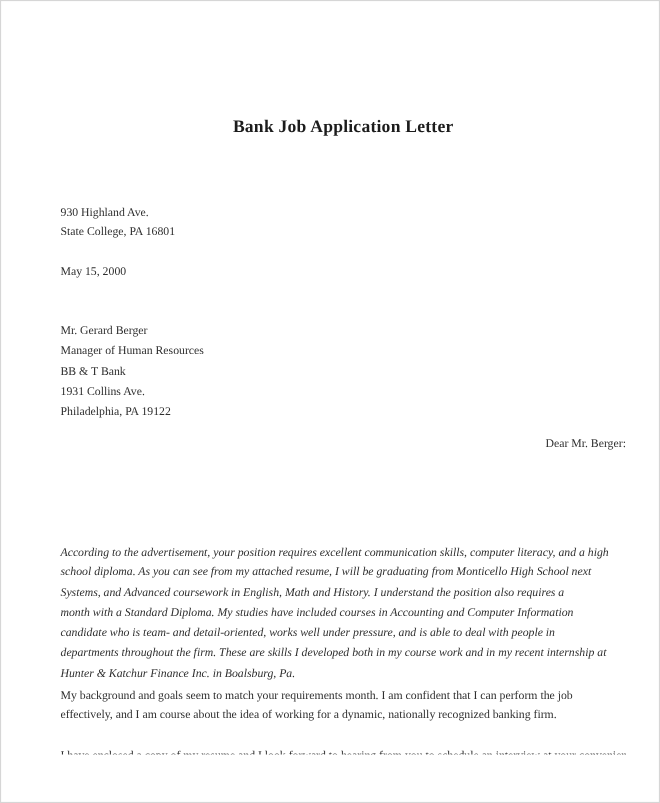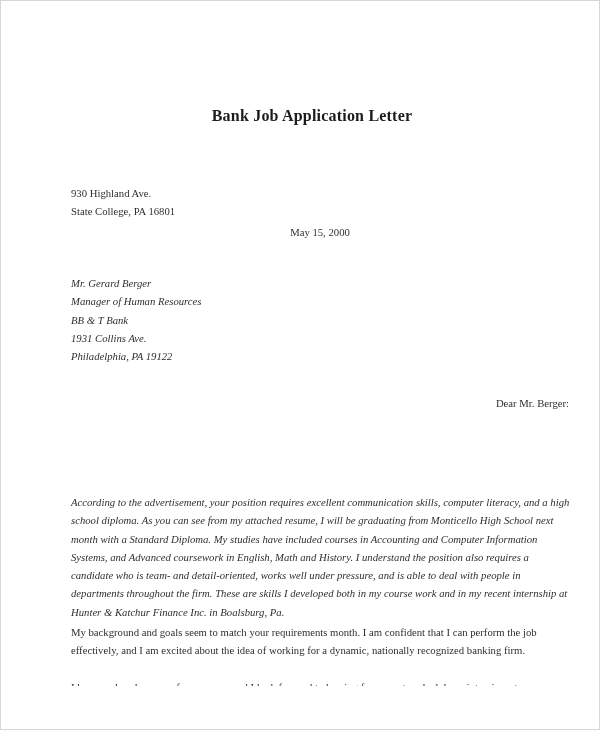--- a/index.html
+++ b/index.html
@@ -32,25 +32,24 @@
   }
   .block {
     position: absolute;
     left: 54px;
     right: 30px;
     font-size: 10.7px;
     line-height: 18.3px;
   }
   .line {
     white-space: nowrap;
-    margin-left: 16px;
   }
   .sender      { top: 183px; }
-  .date-line   { top: 222px; text-align: center; }
-  .recipient   { top: 273px; font-style: italic; }
+  .date-line   { top: 237px; }
+  .recipient   { top: 291px; }
   .salutation  { top: 393px; text-align: right; }
   .para-1      { top: 430px; }
   .para-2      { top: 492px; font-style: italic; }
   .para-3      { top: 622px; }
   .truncated   { top: 677px; height: 8px; overflow: hidden; }
 </style>
 </head>
 <body>
 
 <div id="page">
@@ -75,29 +74,29 @@
   </div>
 
   <div class="block salutation">
     <div class="line">Dear Mr. Berger:</div>
   </div>
 
 
   <div class="block para-2">
     <div class="line">According to the advertisement, your position requires excellent communication skills, computer literacy, and a high</div>
     <div class="line">school diploma. As you can see from my attached resume, I will be graduating from Monticello High School next</div>
+    <div class="line">Systems, and Advanced coursework in English, Math and History.  I understand the position also requires a</div>
     <div class="line">month with a Standard Diploma.  My studies have included courses in Accounting and Computer Information</div>
-    <div class="line">Systems, and Advanced coursework in English, Math and History.  I understand the position also requires a</div>
     <div class="line">candidate who is team- and detail-oriented, works well under pressure, and is able to deal with people in</div>
     <div class="line">departments throughout the firm. These are skills I developed both in my course work and in my recent internship at</div>
     <div class="line">Hunter &amp; Katchur Finance Inc. in Boalsburg, Pa.</div>
   </div>
 
   <div class="block para-3">
     <div class="line">My background and goals seem to match your requirements month. I am confident that I can perform the job</div>
-    <div class="line">effectively, and I am excited about the idea of working for a dynamic, nationally recognized banking firm.</div>
+    <div class="line">effectively, and I am course about the idea of working for a dynamic, nationally recognized banking firm.</div>
   </div>
 
   <div class="block truncated">
     <div class="line">I have enclosed a copy of my resume and I look forward to hearing from you to schedule an interview at your convenience.</div>
   </div>
 
 </div>
 
 </body></html>

